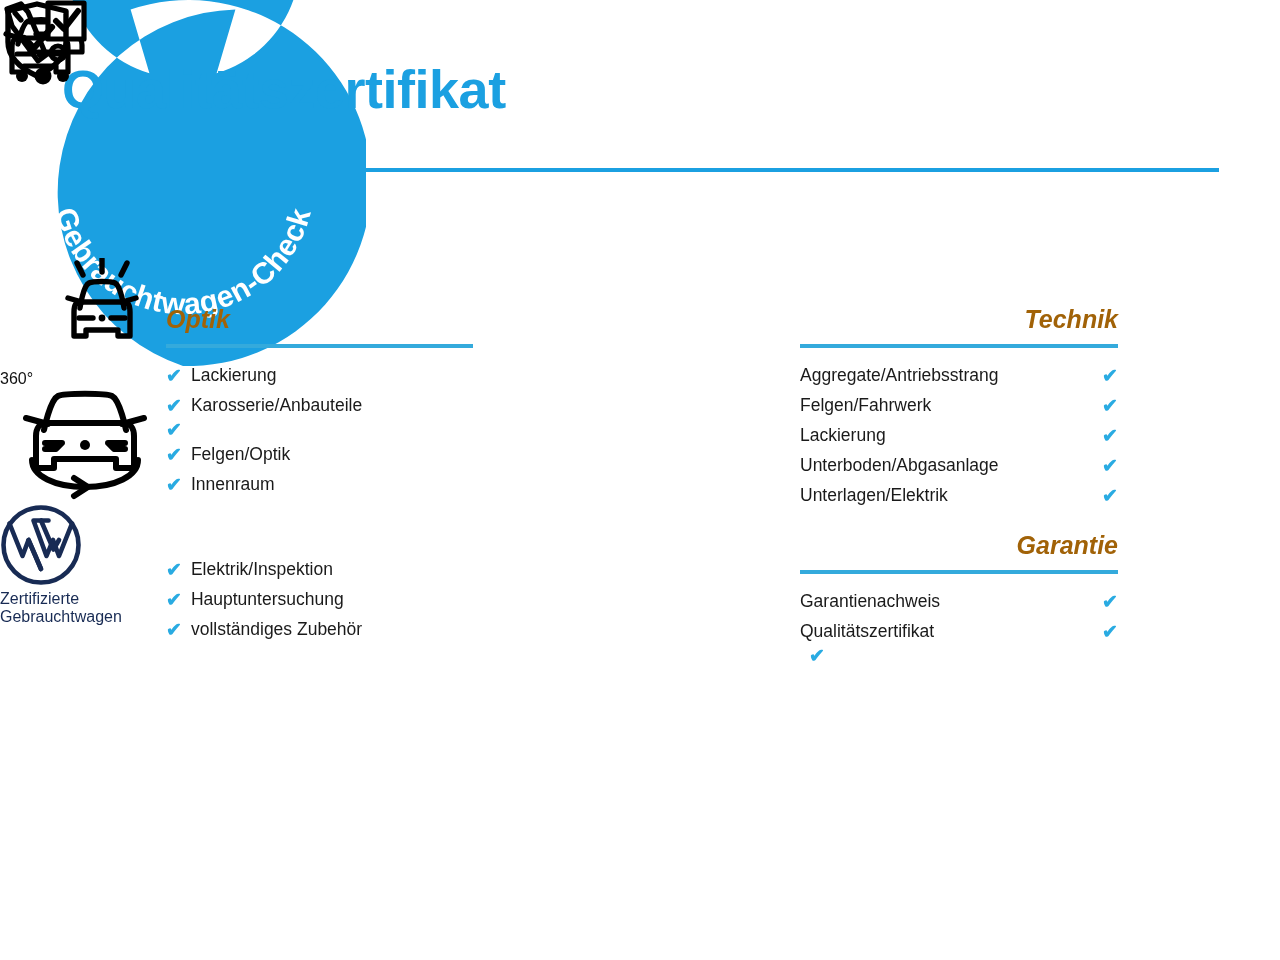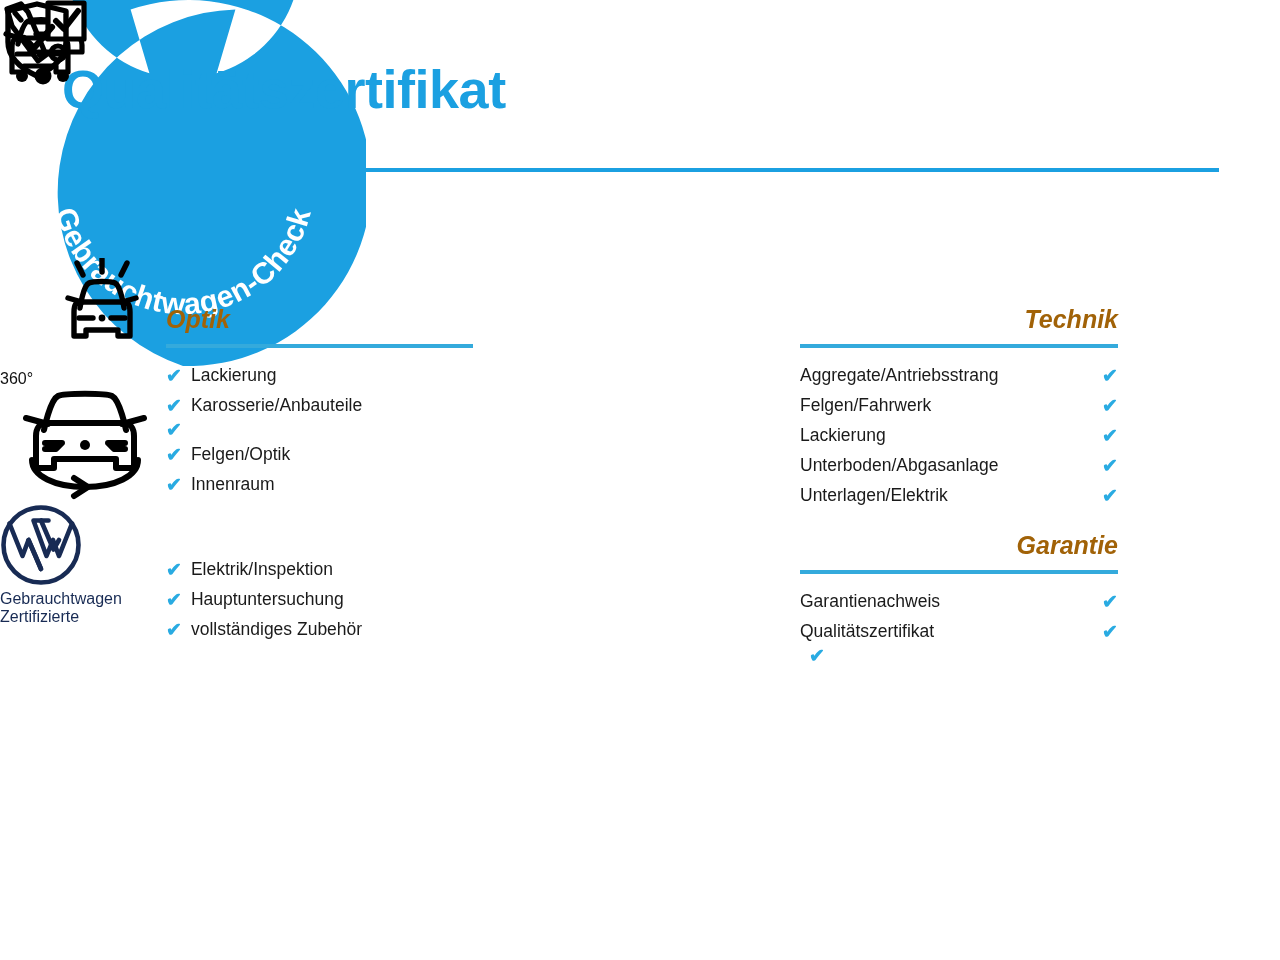--- a/index.html
+++ b/index.html
@@ -361,16 +361,16 @@
   <div id="vw-mark">
     <svg width="82" height="82" viewBox="0 0 82 82" fill="none" stroke="#182B54" stroke-width="4.6" stroke-linejoin="round" stroke-linecap="round">
       <circle cx="41" cy="41" r="37.5"></circle>
       <path d="M41 16.5 L33.5 16.5 L46.5 52 L53 36 L59 52 L72 19.5
                M41 16.5 L48.5 16.5
                M41 65 L28.5 36 L22.5 52 L9.5 19.5"></path>
       <path d="M41 16.5 L53.5 45.5 L59 36 M41 65 L35.5 52 L28.5 36"></path>
     </svg>
   </div>
   <div id="footer-text" style="color: rgb(24, 43, 84);">
+    <div>Zertifizierte</div>
     <div>Gebrauchtwagen</div>
-    <div>Zertifizierte</div>
   </div>
 </div>
 
 </body></html>

